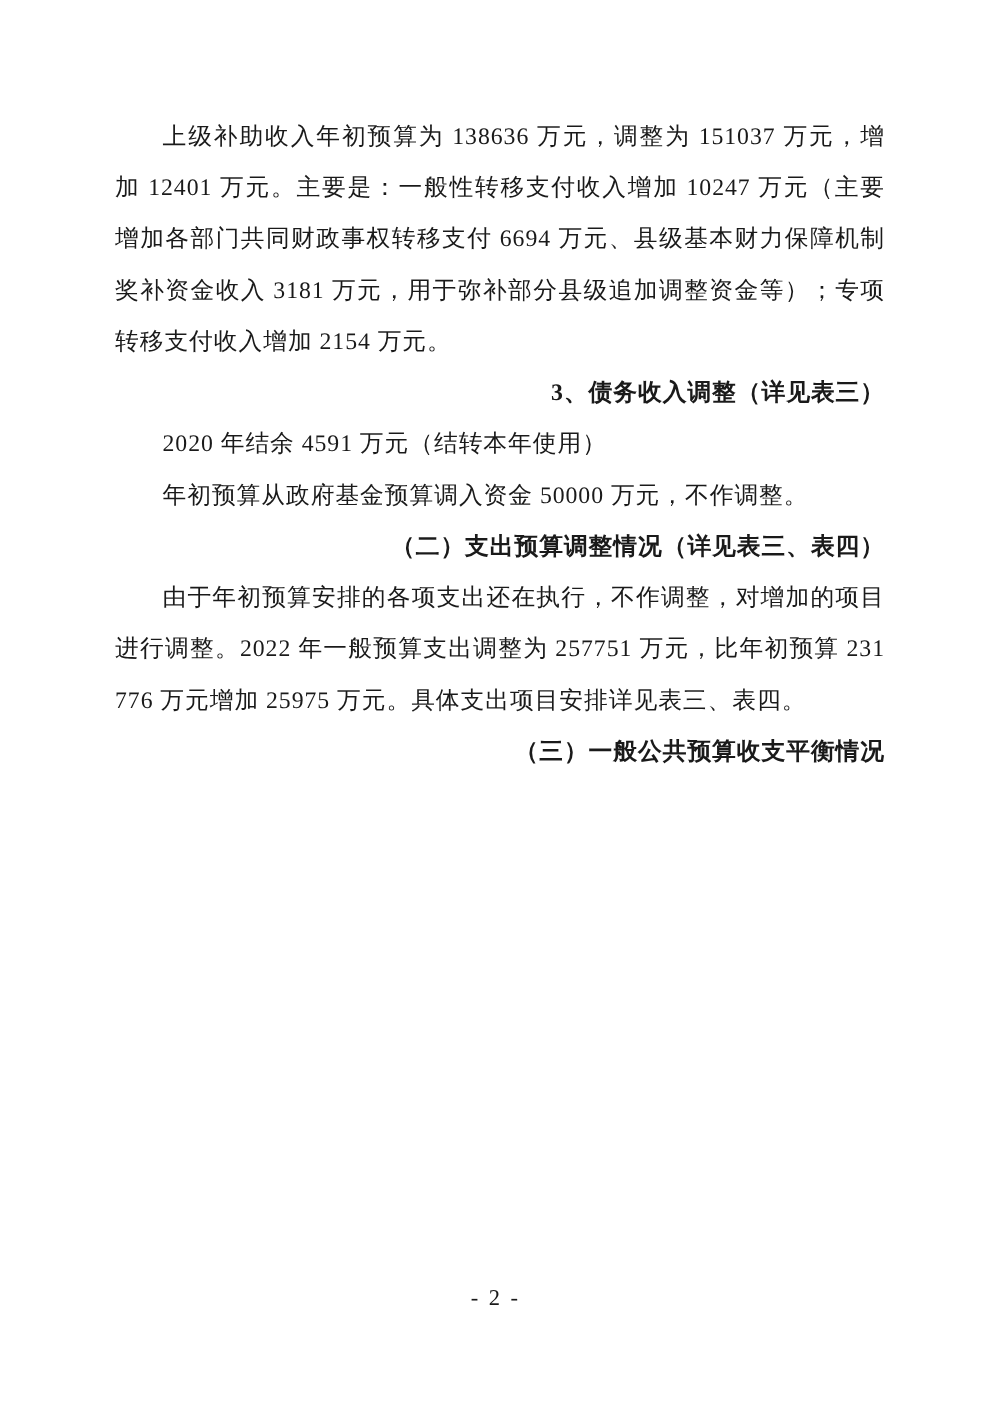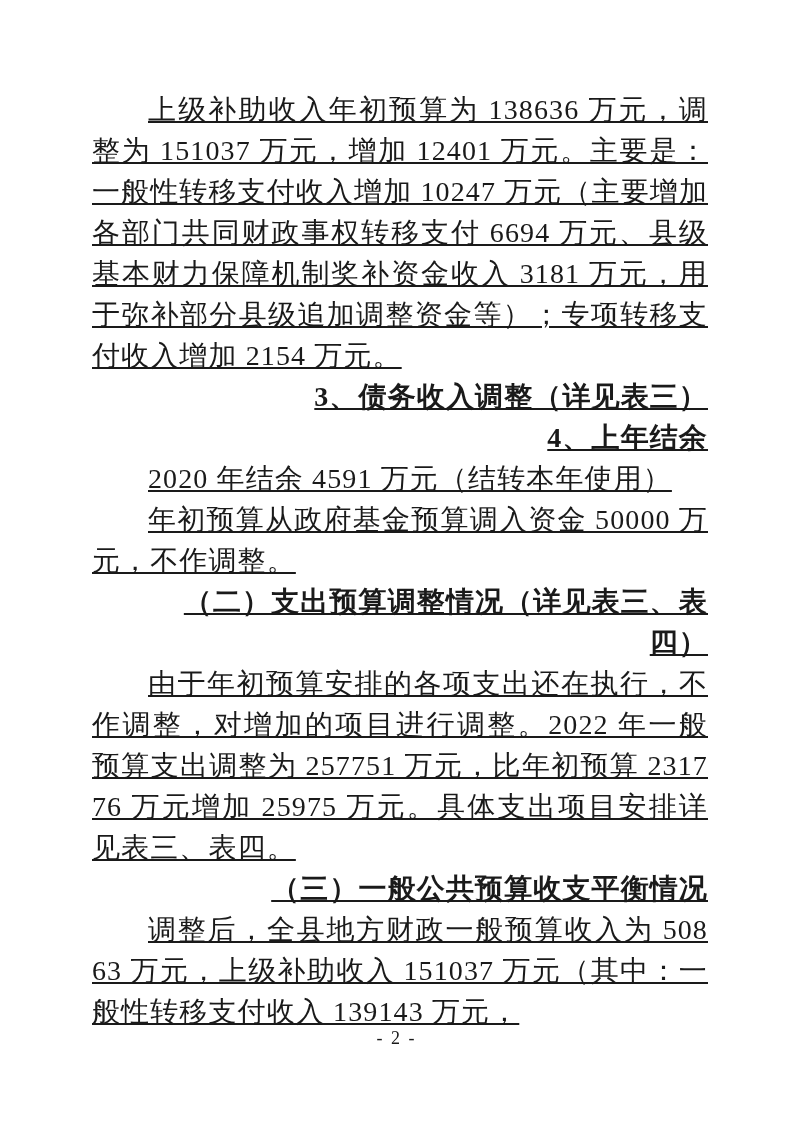--- a/index.html
+++ b/index.html
@@ -20,27 +20,26 @@
     top: 0;
     left: 0;
     width: 793px;
     height: 1122px;
     background: #ffffff;
     box-sizing: border-box;
     padding: 89px 85px 0 92px;
   }
   .doc-body p {
     margin: 0;
-    font-size: 28px;
+    font-size: 19px;
     line-height: 41px;
     text-align: justify;
     text-indent: 2em;
     letter-spacing: 0.04em;
     word-break: break-all;
-    text-decoration: underline;
   }
   .doc-body p.heading {
     font-weight: bold;
     text-align: right;
   }
   .page-footer {
     position: absolute;
     top: 1026px;
     left: 0;
     width: 793px;
@@ -51,23 +50,21 @@
     letter-spacing: 2px;
   }
 </style>
 </head>
 <body>
 
 <div class="page">
   <div class="doc-body">
     <p>上级补助收入年初预算为 138636 万元，调整为 151037 万元，增加 12401 万元。主要是：一般性转移支付收入增加 10247 万元（主要增加各部门共同财政事权转移支付 6694 万元、县级基本财力保障机制奖补资金收入 3181 万元，用于弥补部分县级追加调整资金等）；专项转移支付收入增加 2154 万元。</p>
     <p class="heading">3、债务收入调整（详见表三）</p>
-    <p class="heading">4、上年结余</p>
     <p>2020 年结余 4591 万元（结转本年使用）</p>
     <p>年初预算从政府基金预算调入资金 50000 万元，不作调整。</p>
     <p class="heading">（二）支出预算调整情况（详见表三、表四）</p>
     <p>由于年初预算安排的各项支出还在执行，不作调整，对增加的项目进行调整。2022 年一般预算支出调整为 257751 万元，比年初预算 231776 万元增加 25975 万元。具体支出项目安排详见表三、表四。</p>
     <p class="heading">（三）一般公共预算收支平衡情况</p>
-    <p>调整后，全县地方财政一般预算收入为 50863 万元，上级补助收入 151037 万元（其中：一般性转移支付收入 139143 万元，</p>
   </div>
 
   <div class="page-footer">- 2 -</div>
 </div>
 
 </body></html>

